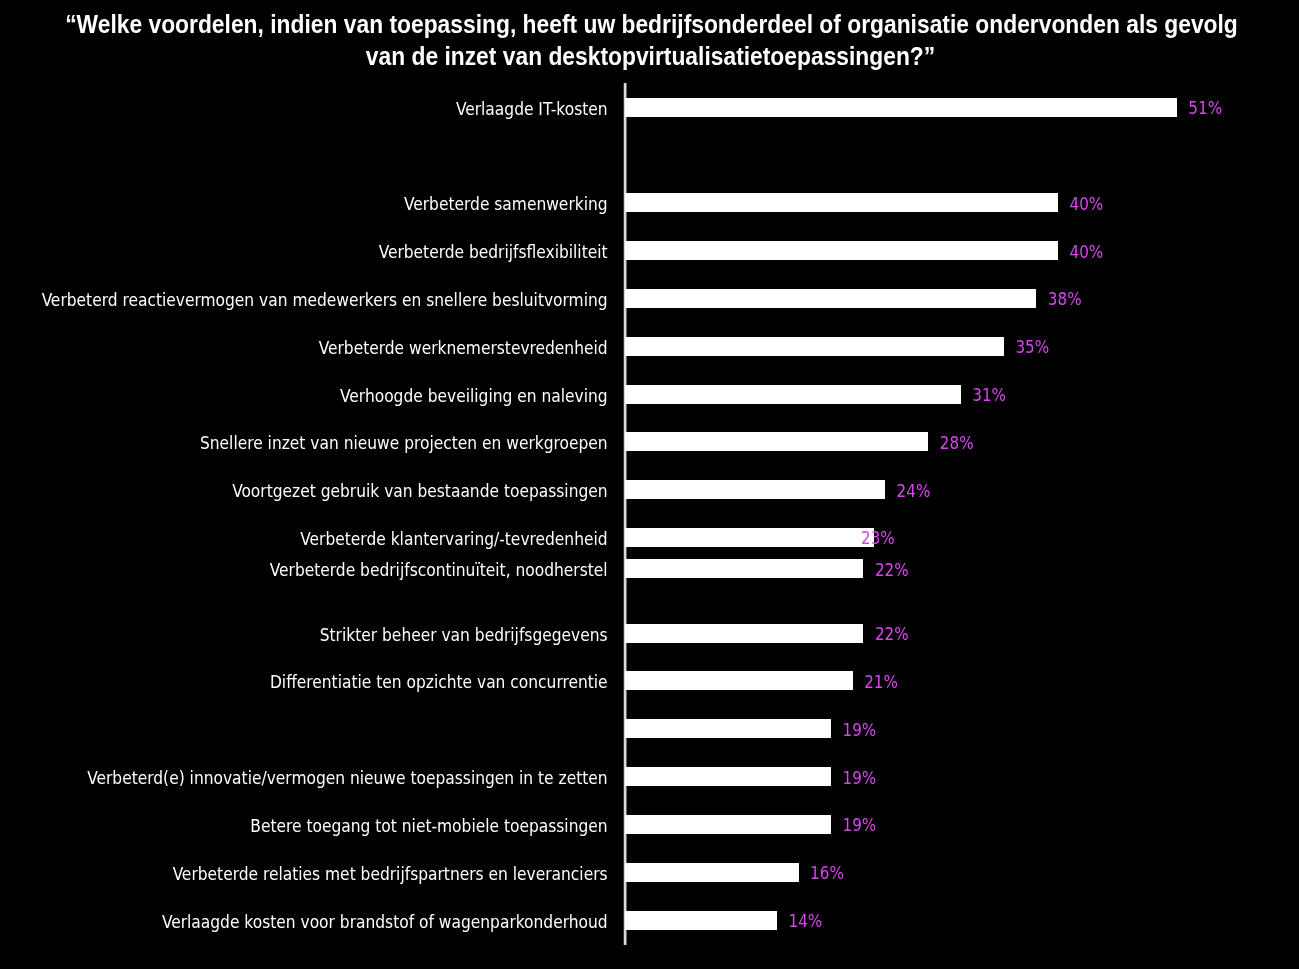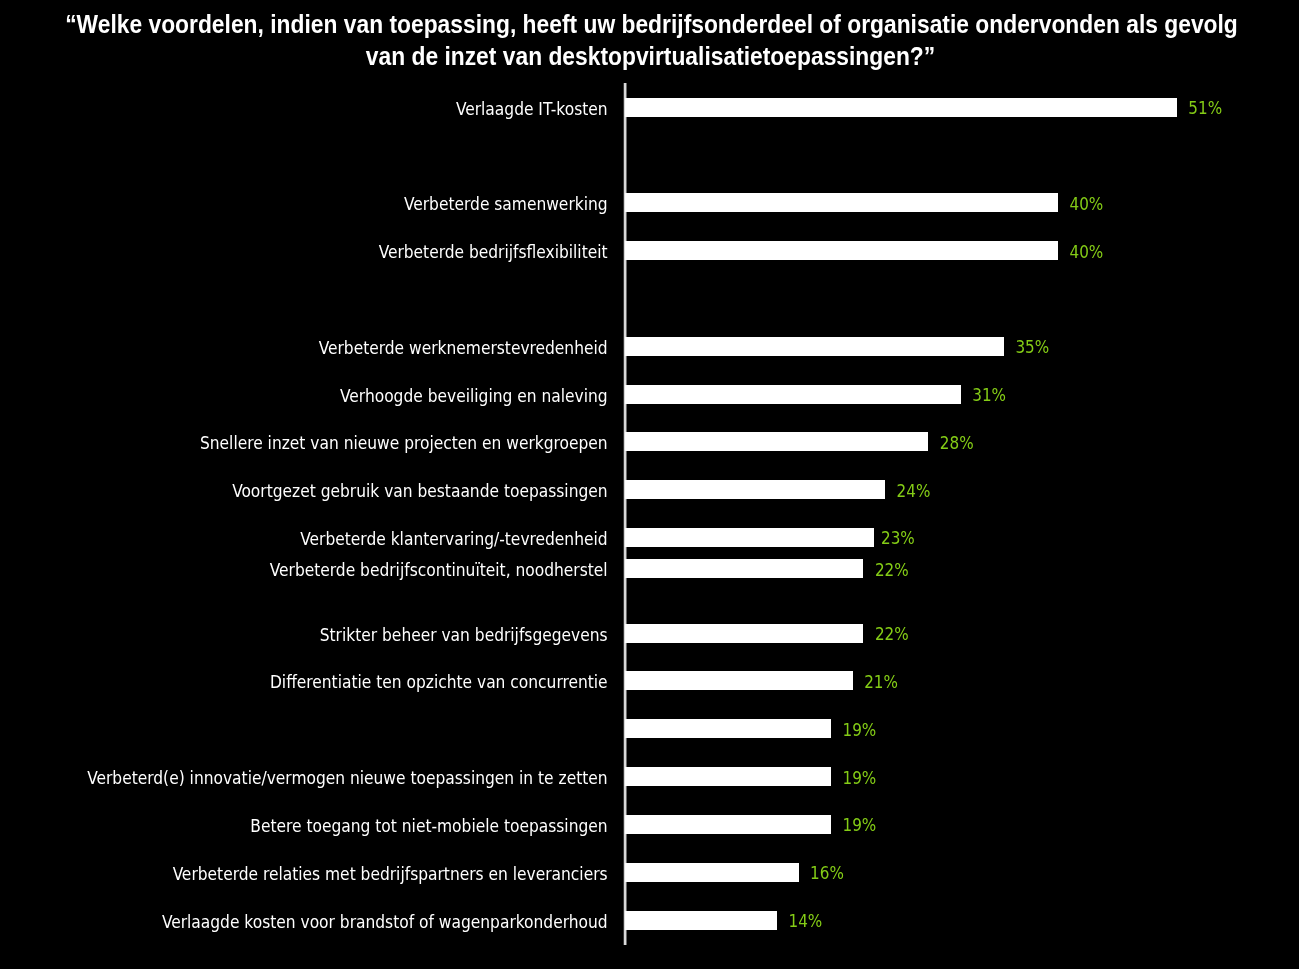--- a/index.html
+++ b/index.html
@@ -31,21 +31,21 @@
   .row{position:absolute;left:0;width:1299px;height:19px;}
   .cat{
     position:absolute;right:691.4px;top:2px;height:19px;line-height:19px;
     white-space:nowrap;font-size:17.2px;font-stretch:condensed;
     color:#ffffff;
   }
   .bar{position:absolute;left:624.9px;top:0;height:19px;background:#ffffff;}
   .val{
     position:absolute;top:1.5px;height:19px;line-height:19px;
     white-space:nowrap;font-size:16.9px;font-stretch:condensed;
-    color:#84cc16;
+    color:#d946ef;
   }
 </style>
 </head>
 <body>
 
 <div id="page">
 
   <div class="title">
     <span class="tl l1">“Welke voordelen, indien van toepassing, heeft uw bedrijfsonderdeel of organisatie ondervonden als gevolg</span>
     <span class="tl l2">van de inzet van desktopvirtualisatietoepassingen?”</span>
@@ -61,20 +61,25 @@
     <div class="row" style="top:193.24px">
       <div class="cat">Verbeterde samenwerking</div>
       <div class="bar" style="width:433.08px"></div>
       <div class="val" style="left:1069.48px">40%</div>
     </div>
     <div class="row" style="top:241.06px">
       <div class="cat">Verbeterde bedrijfsflexibiliteit</div>
       <div class="bar" style="width:433.08px"></div>
       <div class="val" style="left:1069.48px">40%</div>
     </div>
+    <div class="row" style="top:288.88px">
+      <div class="cat">Verbeterd reactievermogen van medewerkers en snellere besluitvorming</div>
+      <div class="bar" style="width:411.47px"></div>
+      <div class="val" style="left:1047.87px">38%</div>
+    </div>
     <div class="row" style="top:336.7px">
       <div class="cat">Verbeterde werknemerstevredenheid</div>
       <div class="bar" style="width:379.05px"></div>
       <div class="val" style="left:1015.45px">35%</div>
     </div>
     <div class="row" style="top:384.52px">
       <div class="cat">Verhoogde beveiliging en naleving</div>
       <div class="bar" style="width:335.82px"></div>
       <div class="val" style="left:972.22px">31%</div>
     </div>
@@ -84,21 +89,21 @@
       <div class="val" style="left:939.8px">28%</div>
     </div>
     <div class="row" style="top:480.16px">
       <div class="cat">Voortgezet gebruik van bestaande toepassingen</div>
       <div class="bar" style="width:260.17px"></div>
       <div class="val" style="left:896.57px">24%</div>
     </div>
     <div class="row" style="top:527.98px">
       <div class="cat">Verbeterde klantervaring/-tevredenheid</div>
       <div class="bar" style="width:249.36px"></div>
-      <div class="val" style="left:881px">23%</div>
+      <div class="val" style="left:861px">23%</div>
     </div>
     <div class="row" style="top:559px">
       <div class="cat">Verbeterde bedrijfscontinuïteit, noodherstel</div>
       <div class="bar" style="width:238.55px"></div>
       <div class="val" style="left:874.95px">22%</div>
     </div>
     <div class="row" style="top:623.62px">
       <div class="cat">Strikter beheer van bedrijfsgegevens</div>
       <div class="bar" style="width:238.55px"></div>
       <div class="val" style="left:874.95px">22%</div>

